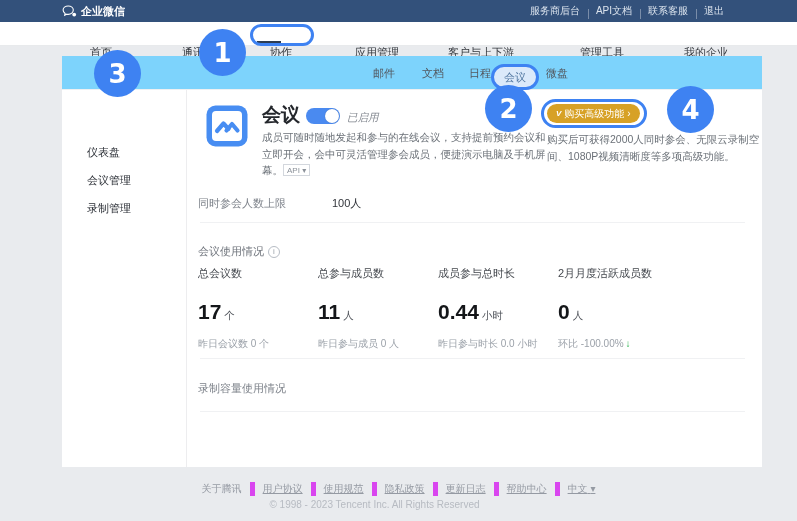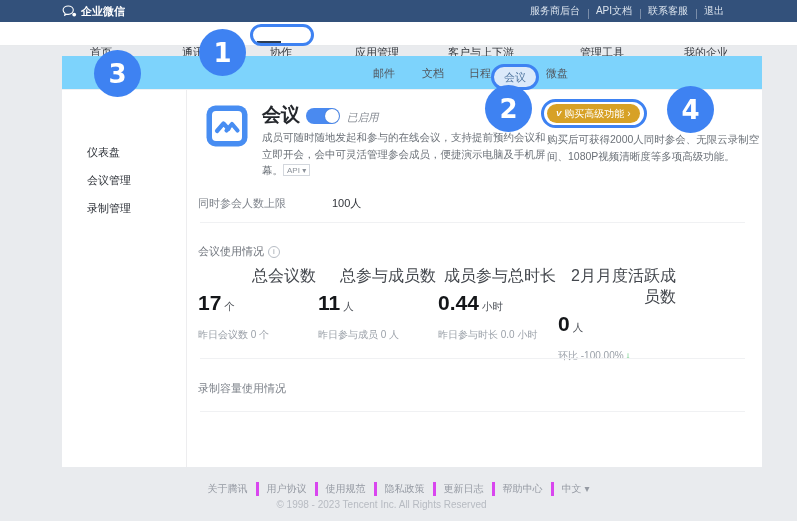--- a/index.html
+++ b/index.html
@@ -52,31 +52,31 @@
   .premium-desc { position:absolute; left:485px; top:75px; width:214px; font-size:10.5px; line-height:16.5px; color:#6b7178; }
   
   .row-label { position:absolute; font-size:11px; color:#7d828a; }
   .row-value { position:absolute; font-size:11px; color:#31343a; }
   .divider { position:absolute; left:138px; width:545px; height:1px; background:#f0f1f3; }
   .usage-title { position:absolute; left:136px; top:188px; font-size:11px; color:#6f747c; display:flex; align-items:center; }
   .info-icon { display:inline-block; width:12px; height:12px; border:1px solid #b6bcc4; border-radius:50%; color:#9aa1a9;
     font-size:8px; line-height:10px; text-align:center; margin-left:4px; cursor:pointer; }
   
   .stat { position:absolute; top:210px; width:118px; }
-  .stat-label { font-size:16px; color:#43474d;text-align:right; }
-  .stat-value { display:flex; align-items:baseline; margin-top:4px; }
+  .stat-label { font-size:11px; color:#43474d; }
+  .stat-value { display:flex; align-items:baseline; margin-top:19px; }
   .stat-num { font-size:21px; font-weight:bold; color:#141619; }
   .stat-unit { font-size:10.5px; color:#4d5158; margin-left:3px; }
   .stat-sub { margin-top:13px; font-size:10px; color:#9ba1a9; white-space:nowrap; }
   .trend-down { color:#26b34b; font-weight:bold; margin-left:2px; }
   
   .footer-links { position:absolute; left:0; top:482px; width:797px; display:flex; justify-content:center; align-items:center; }
   .footer-links a { font-size:10px; color:#959aa3; text-decoration:none; padding:0 8px; cursor:pointer; white-space:nowrap; }
-  .footer-links a + a { border-left:3px solid #d946ef; }
-  .copyright { position:absolute; left:11px; top:499px; width:741px; text-align:center; font-size:10px; color:#b7bbc2; }
+  .footer-links a + a { border-left:5px solid #d946ef;text-decoration:underline; }
+  .copyright { position:absolute; left:4px; top:499px; width:741px; text-align:center; font-size:10px; color:#b7bbc2; }
 </style>
 </head>
 <body>
 
 <div class="page">
 
   <header class="topbar">
     <div class="brand">
       <svg width="15" height="13" viewBox="0 0 15 13">
         <path d="M6.2 1 C3.3 1 1.1 2.9 1.1 5.1 C1.1 6.5 1.9 7.7 3.1 8.4 L2.7 10.2 L4.7 9.2 C5.2 9.3 5.7 9.4 6.2 9.4 C9.1 9.4 11.3 7.4 11.3 5.1 C11.3 2.9 9.1 1 6.2 1 Z" stroke="#ffffff" stroke-width="1.1" fill="none"></path>

